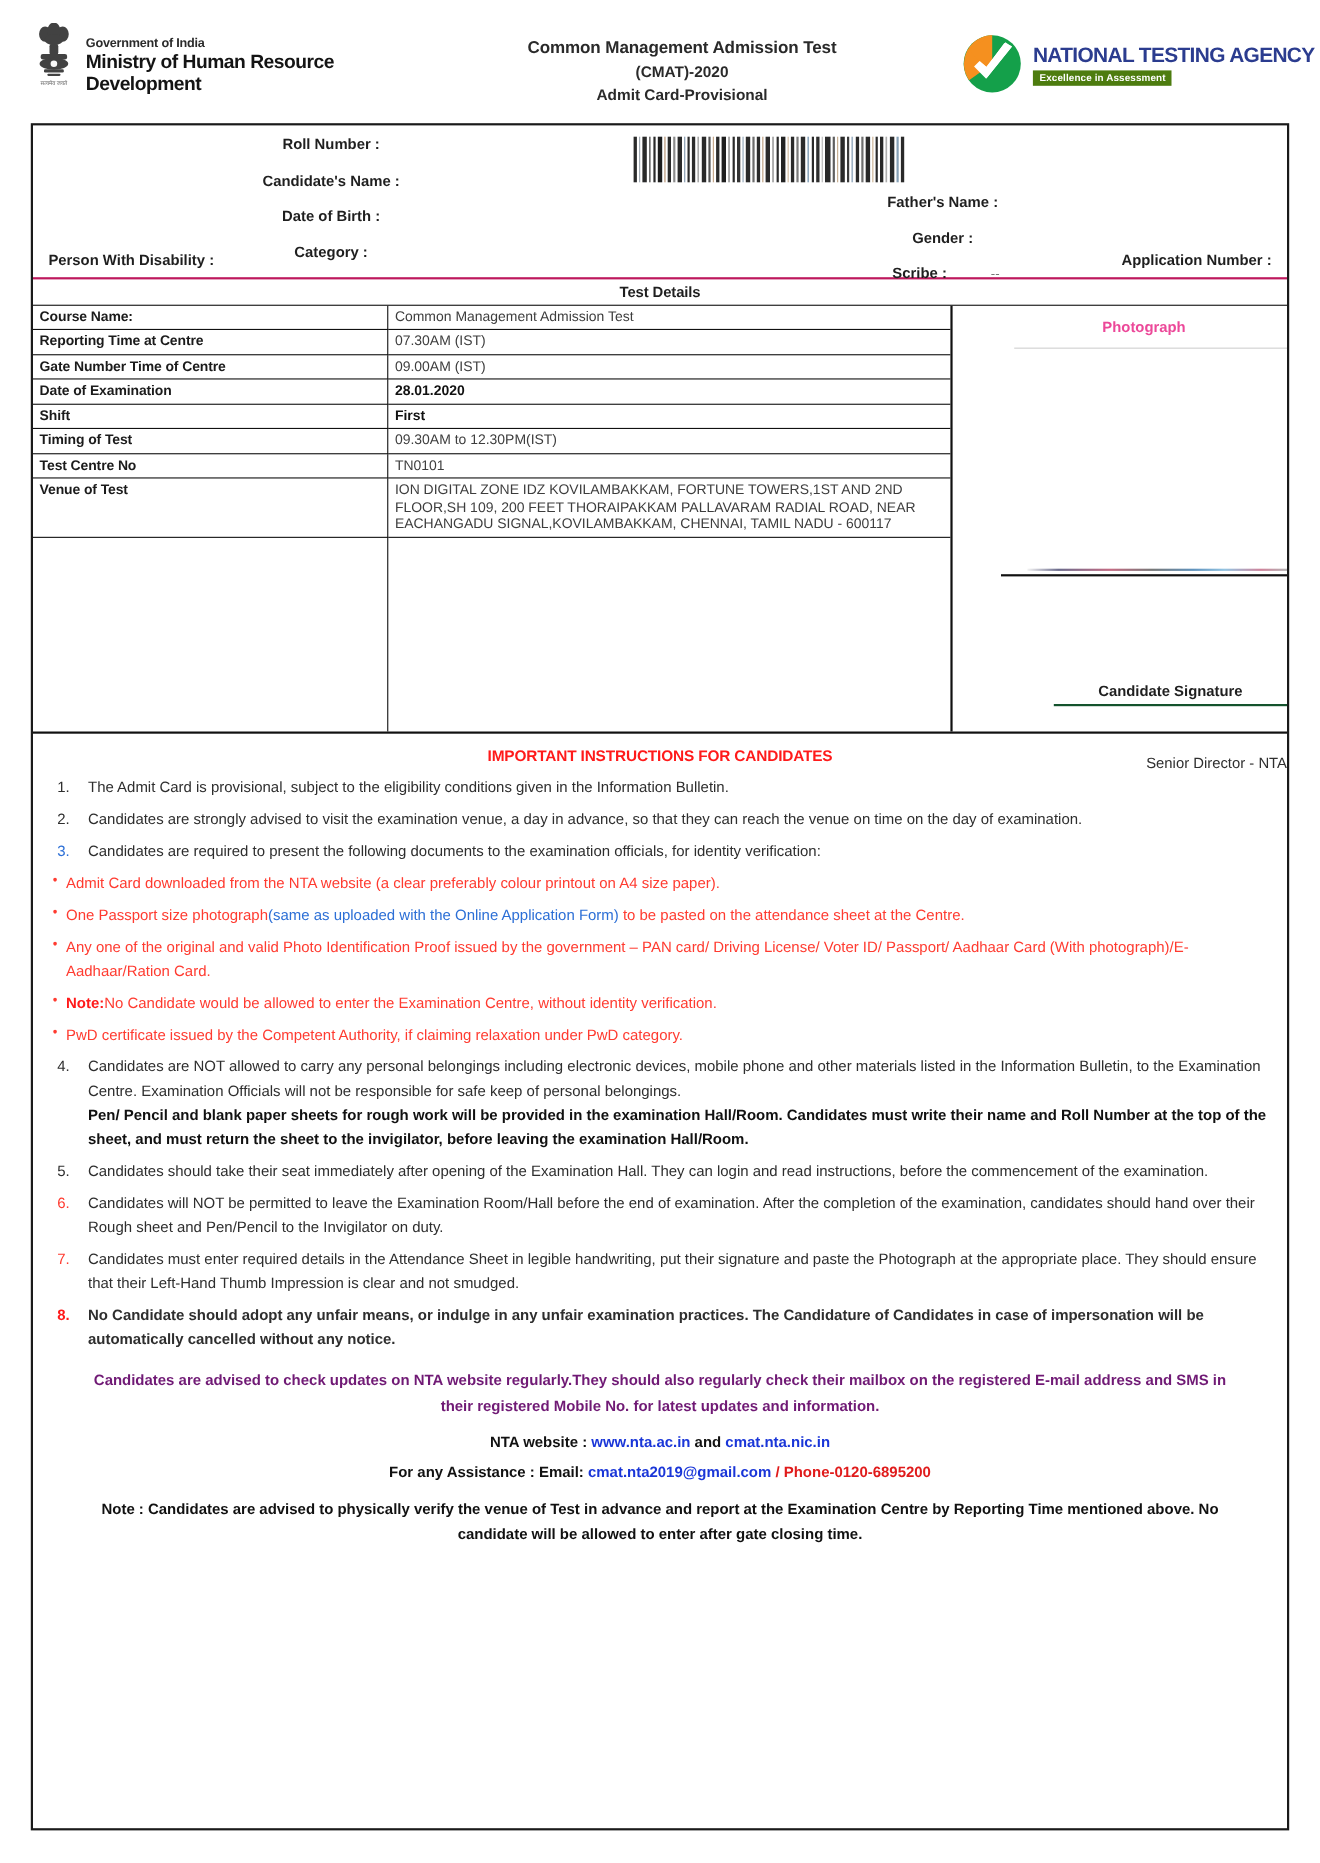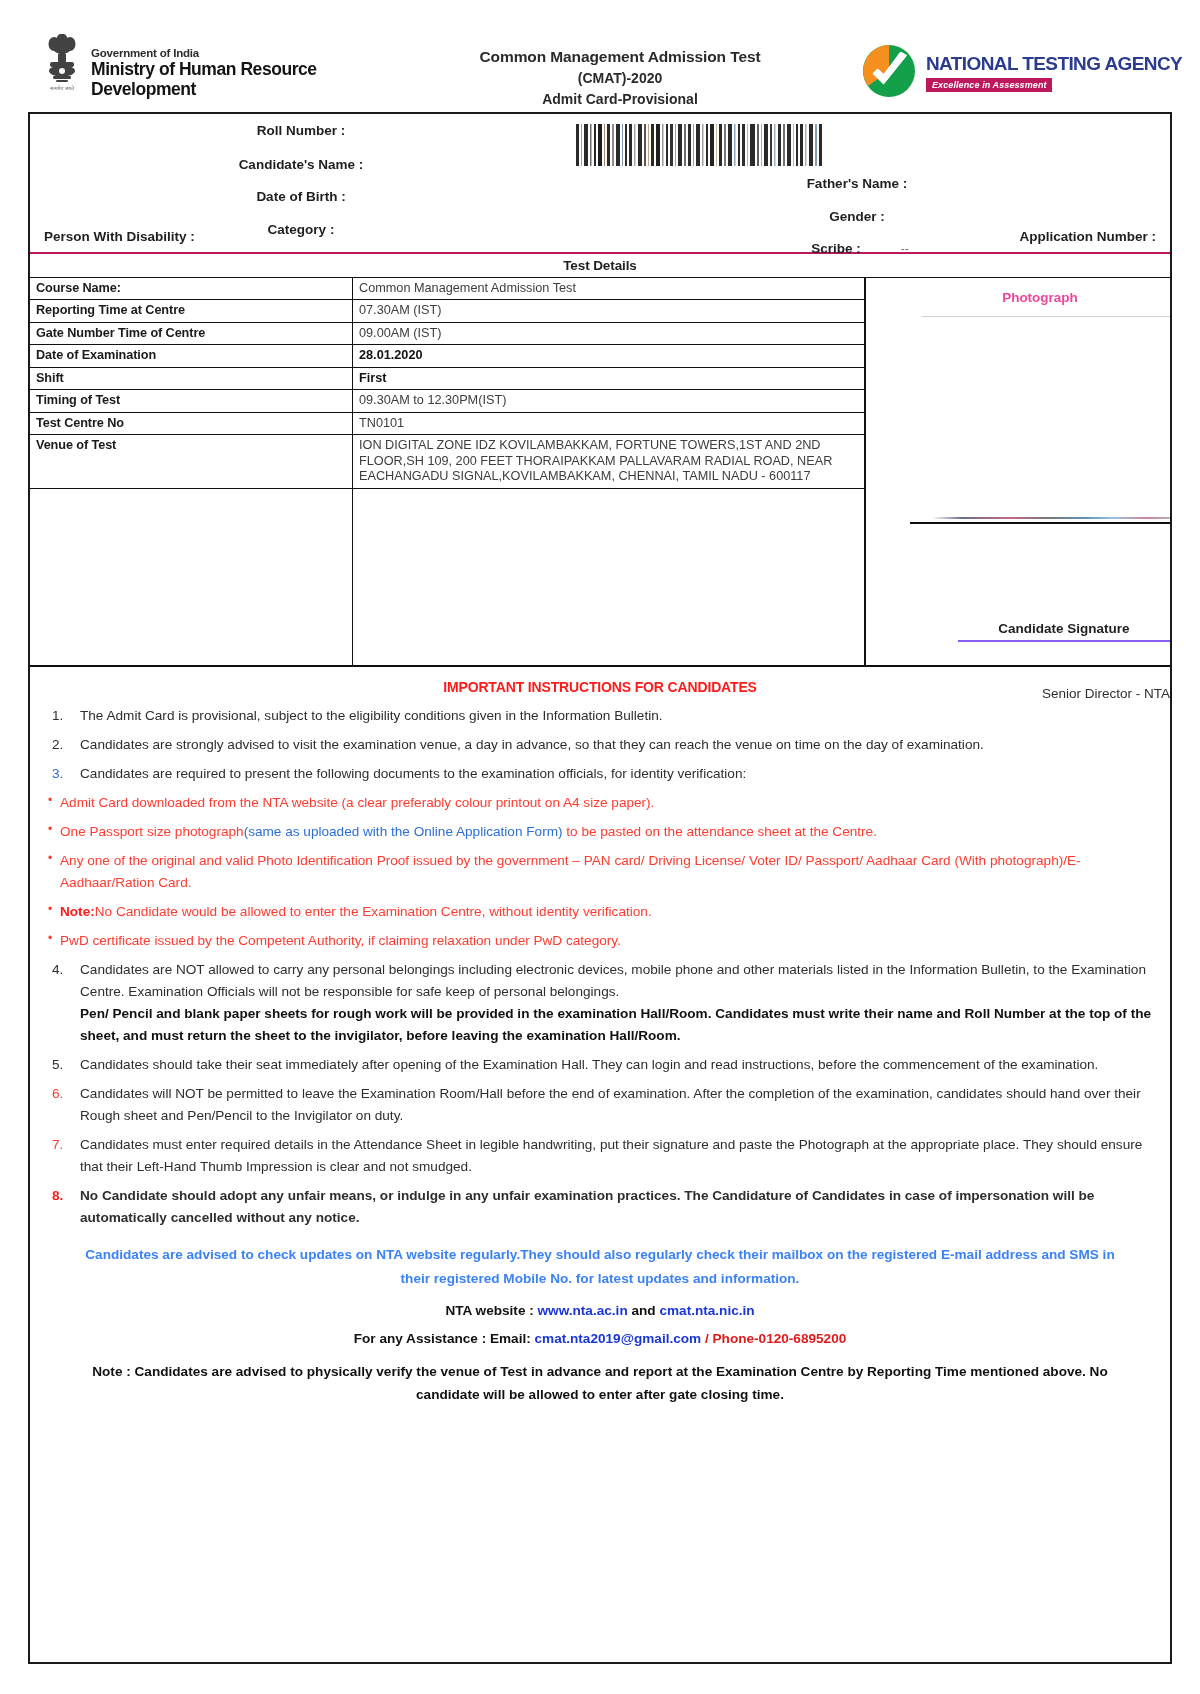--- a/index.html
+++ b/index.html
@@ -12,21 +12,21 @@
     height: 1694px;
     font-family: "Liberation Sans", sans-serif;
     color: #1a1a1a;
     -webkit-font-smoothing: antialiased;
   }
   .page {
     position: relative;
     width: 1200px;
     height: 1594px;
     box-sizing: border-box;
-    padding: 16px;
+    padding: 3px;
   }
 
   
   .header {
     display: flex;
     align-items: flex-start;
     padding: 18px 24px 4px 24px;
     height: 92px;
     box-sizing: border-box;
   }
@@ -98,24 +98,23 @@
   .nta-title {
     font-size: 19px;
     font-weight: 700;
     color: #2b3c8f;
     letter-spacing: -0.6px;
     line-height: 1.05;
     white-space: nowrap;
   }
   .nta-sub {
     margin-top: 3px;
-    background: #be185d;
+    background: #4d7c0f;
     color: #ffffff;
     font-size: 9px;
-    font-style: italic;
     font-weight: 700;
     padding: 2px 5px 2px 6px;
     display: inline-block;
     letter-spacing: 0.1px;
     white-space: nowrap;
   }
 
   
   .card {
     position: absolute;
@@ -264,21 +263,21 @@
   }
   .photo-bottom-rule {
     position: absolute;
     left: 24px; right: 0; bottom: 3px;
     height: 2px;
     background: linear-gradient(90deg,#efefef 0%,#3a3a66 12%,#b03a5a 32%,#4a4a4a 48%,#2b6fa8 64%,#6fb0d8 76%,#c05a7a 90%,#9a9a9a 100%);
     opacity: .75;
   }
   .sign-box {
     height: 118px;
-    border-bottom: 2px solid #8b5cf6;
+    border-bottom: 2px solid #14532d;
     box-sizing: border-box;
     position: relative;
     margin-left: 48px;
   }
   .sign-label {
     position: absolute;
     bottom: 4px; left: 0; right: 0;
     text-align: center;
     font-size: 13.5px;
     font-weight: 700;
@@ -360,21 +359,21 @@
     display: block;
     color: #111;
     font-weight: 700;
   }
 
   .footer-note {
     margin-top: 14px;
     text-align: center;
     font-size: 13.6px;
     font-weight: 700;
-    color: #3b82f6;
+    color: #701a75;
     line-height: 1.72;
     padding: 0 24px;
   }
   .footer-line {
     margin-top: 13px;
     text-align: center;
     font-size: 13.6px;
     font-weight: 700;
     color: #111;
   }

